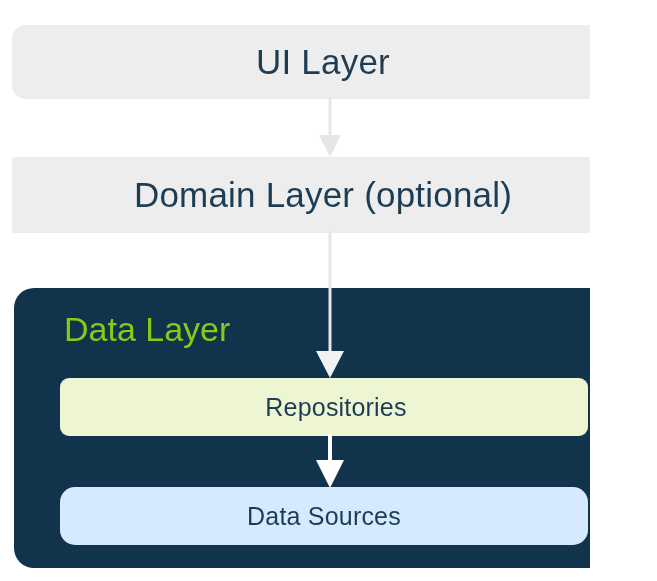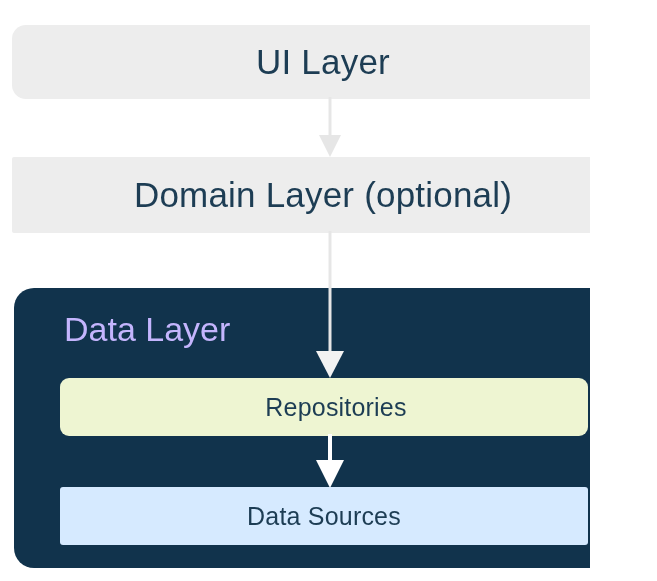--- a/index.html
+++ b/index.html
@@ -69,21 +69,21 @@
     width: 621px;
     height: 280px;
     background: #11334c;
     border-radius: 20px;
     box-sizing: border-box;
   }
   #data-layer-title {
     position: absolute;
     left: 50px;
     top: 22px;
-    color: #c4b5fd;
+    color: #84cc16;
     font-size: 34px;
     font-weight: 400;
     white-space: nowrap;
   }
 
   
   #repositories-box {
     left: 60px;
     top: 378px;
     width: 528px;
@@ -96,21 +96,21 @@
     font-size: 25px;
     margin-left: 24px;
   }
 
   #data-sources-box {
     left: 60px;
     top: 487px;
     width: 528px;
     height: 58px;
     background: #d6eaff;
-    border-radius: 3px;
+    border-radius: 15px;
   }
   #data-sources-box .layer-label {
     color: #1d3d54;
     font-size: 25px;
   }
 
   
   .arrow-svg {
     position: absolute;
     pointer-events: none;

